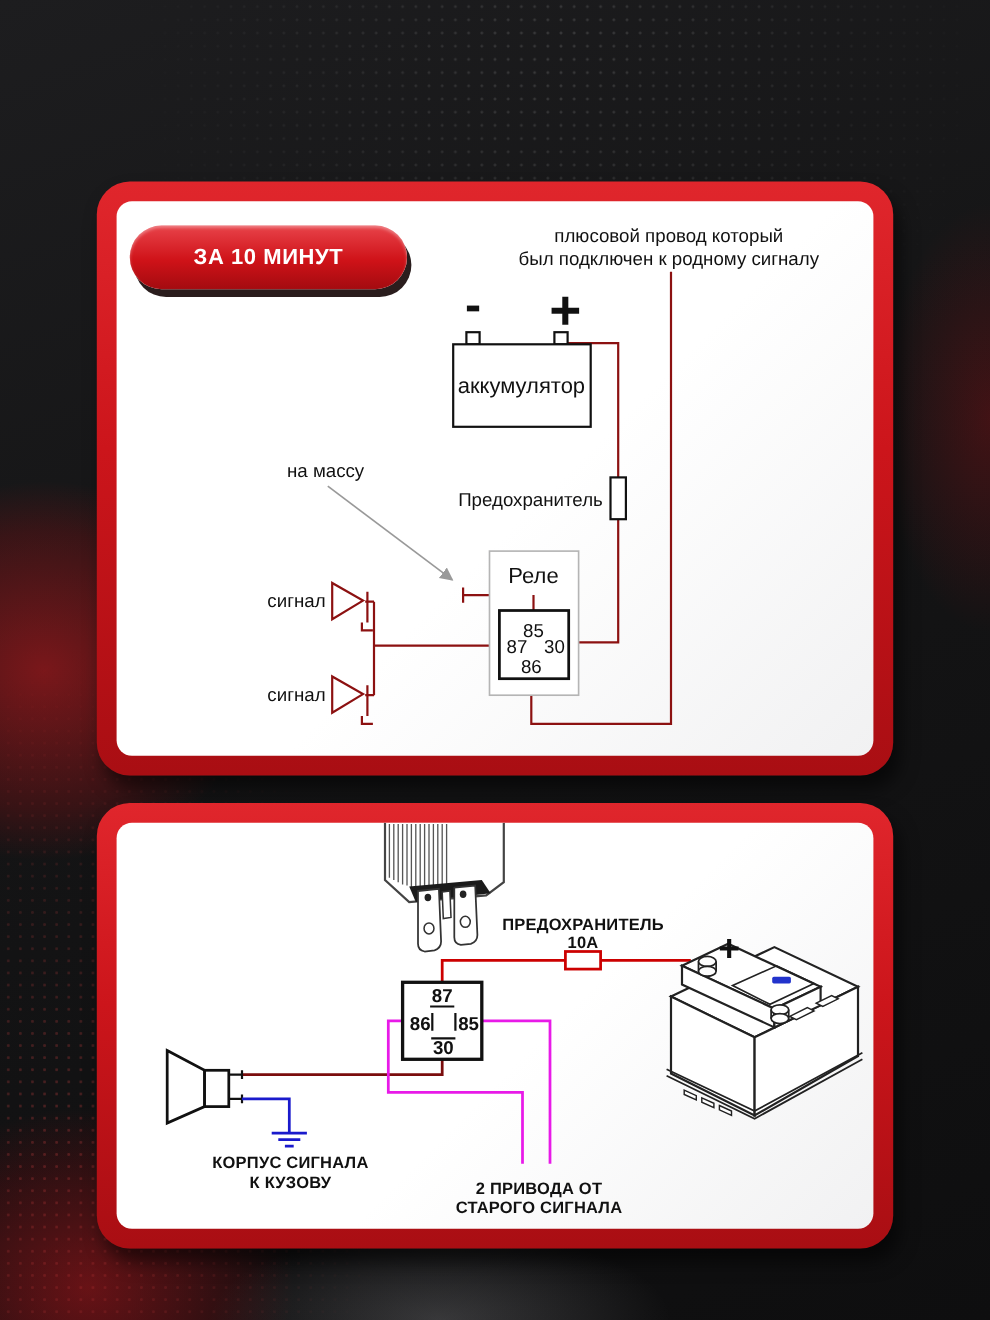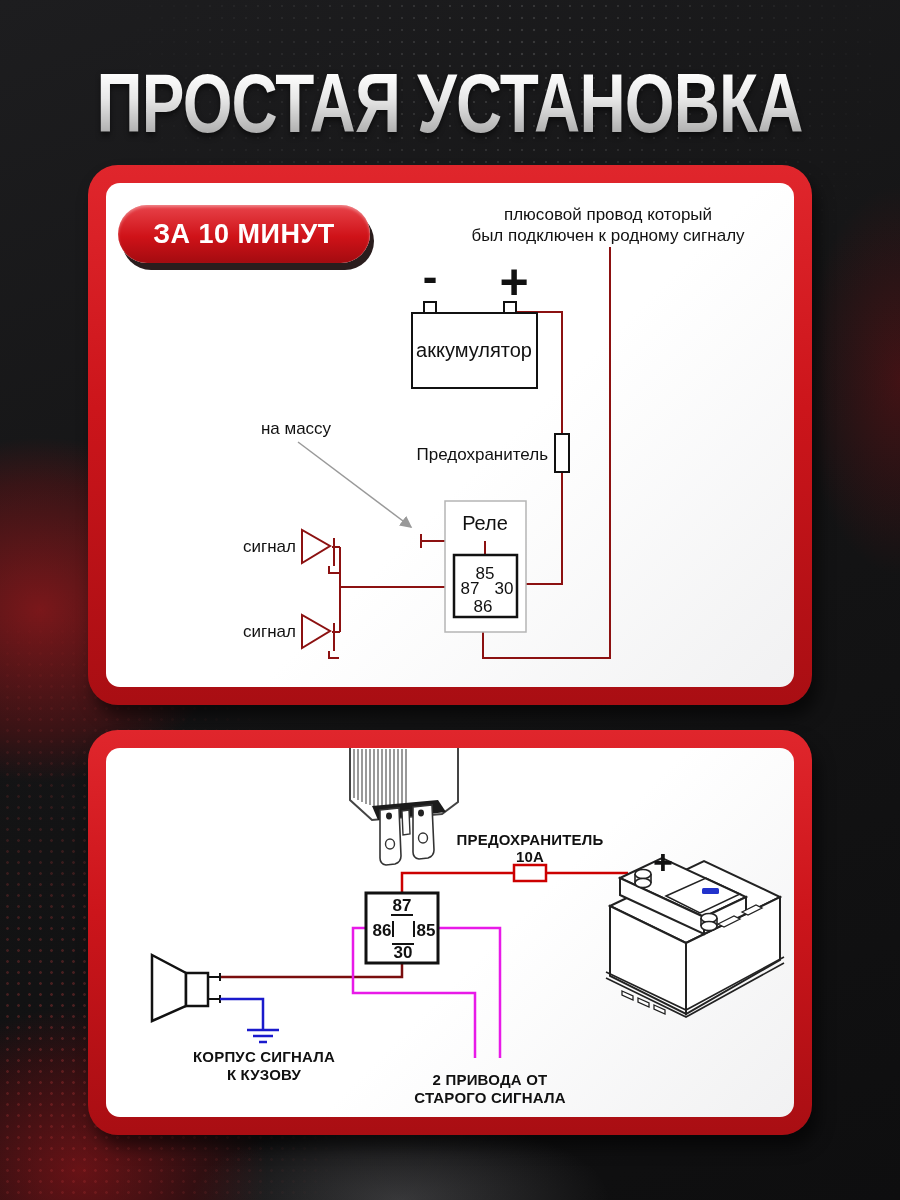--- a/index.html
+++ b/index.html
@@ -40,44 +40,41 @@
   .panel-top{left:88px;top:165px;width:724px;height:540px;}
   .panel-bottom{left:88px;top:730px;width:724px;height:405px;}
   .panel-inner{position:absolute;inset:18px;border-radius:14px;
     background:linear-gradient(135deg,#ffffff 55%,#f1f1f2 100%);}
   .diagram{position:absolute;inset:0;width:100%;height:100%;}
   
   .badge{position:absolute;left:12px;top:22px;width:252px;height:58px;border-radius:30px;
     background:linear-gradient(180deg,#e8434a 0%,#cf1218 55%,#a30b10 100%);
     box-shadow:4px 7px 0 rgba(24,10,10,.92), inset 0 2px 3px rgba(255,255,255,.35);
     display:flex;align-items:center;justify-content:center;z-index:2;}
-  .badge span{color:#fff;font-size:27px;font-weight:bold;letter-spacing:.5px;}
+  .badge span{color:#fff;font-size:20px;font-weight:bold;letter-spacing:.5px;}
   
   svg text{font-family:"Liberation Sans",sans-serif;fill:#111;}
   .t17{font-size:17px;}
   .t20{font-size:20px;}
   .pin{font-size:17px;}
   .sym{font-weight:bold;}
   .b15{font-size:15px;font-weight:bold;letter-spacing:.2px;}
   .pinB{font-size:17px;font-weight:bold;}
 </style>
 </head>
 <body>
 
 <div class="stage">
   <div class="glow glow-left"></div>
   <div class="glow glow-bottomleft"></div>
   <div class="glow glow-right"></div>
   <div class="dots-white"></div>
   <div class="dots-red"></div>
   <div class="smoke"></div>
 
-  <div class="title">
-    <span>ПРОСТАЯ УСТАНОВКА</span>
-  </div>
 
   <div class="panel panel-top">
     <div class="panel-inner">
       <div class="badge">
         <span>ЗА 10 МИНУТ</span>
       </div>
 
       <svg class="diagram" viewBox="0 0 688 504">
         <defs>
           <marker id="arrowGray" markerWidth="9" markerHeight="9" refX="7" refY="4" orient="auto">

